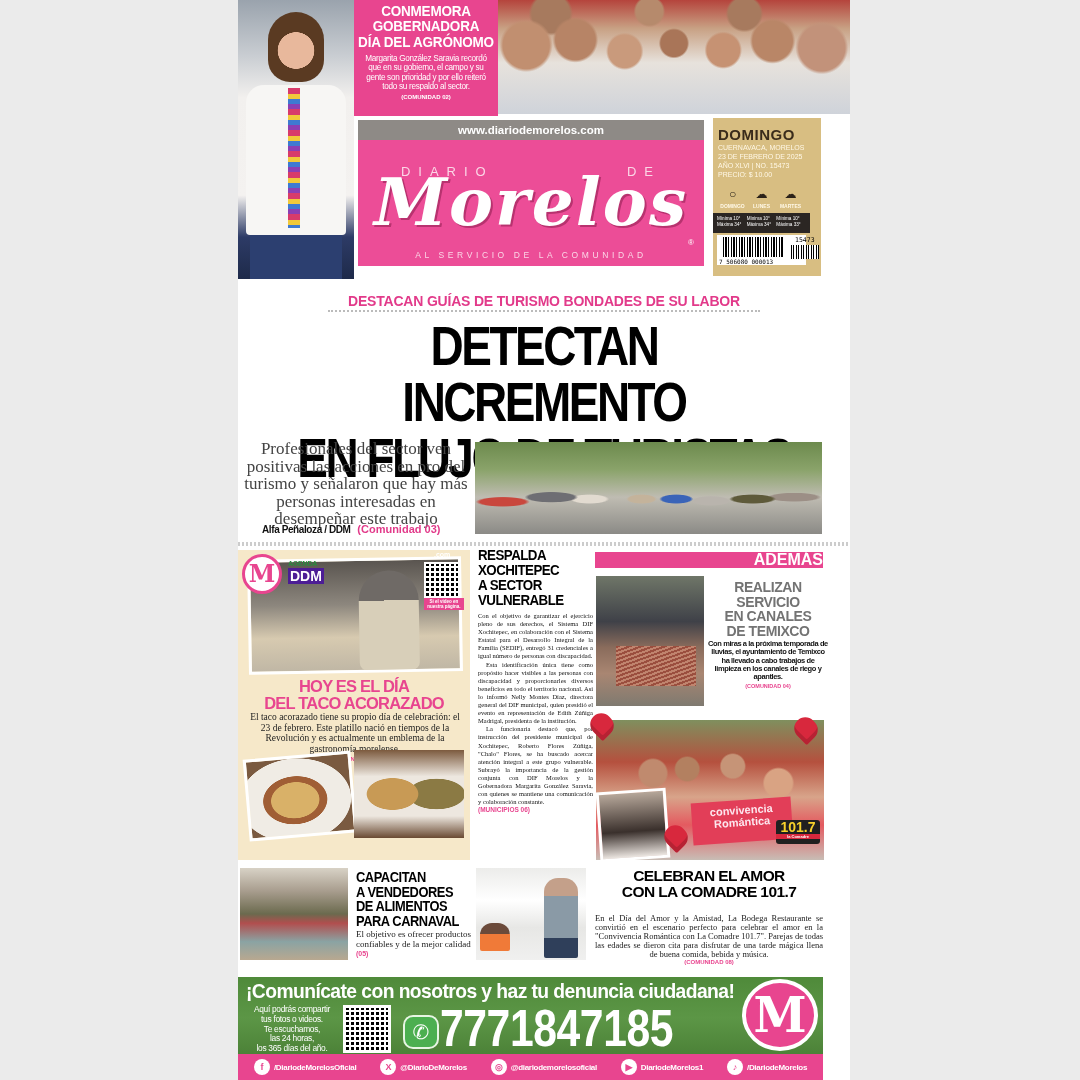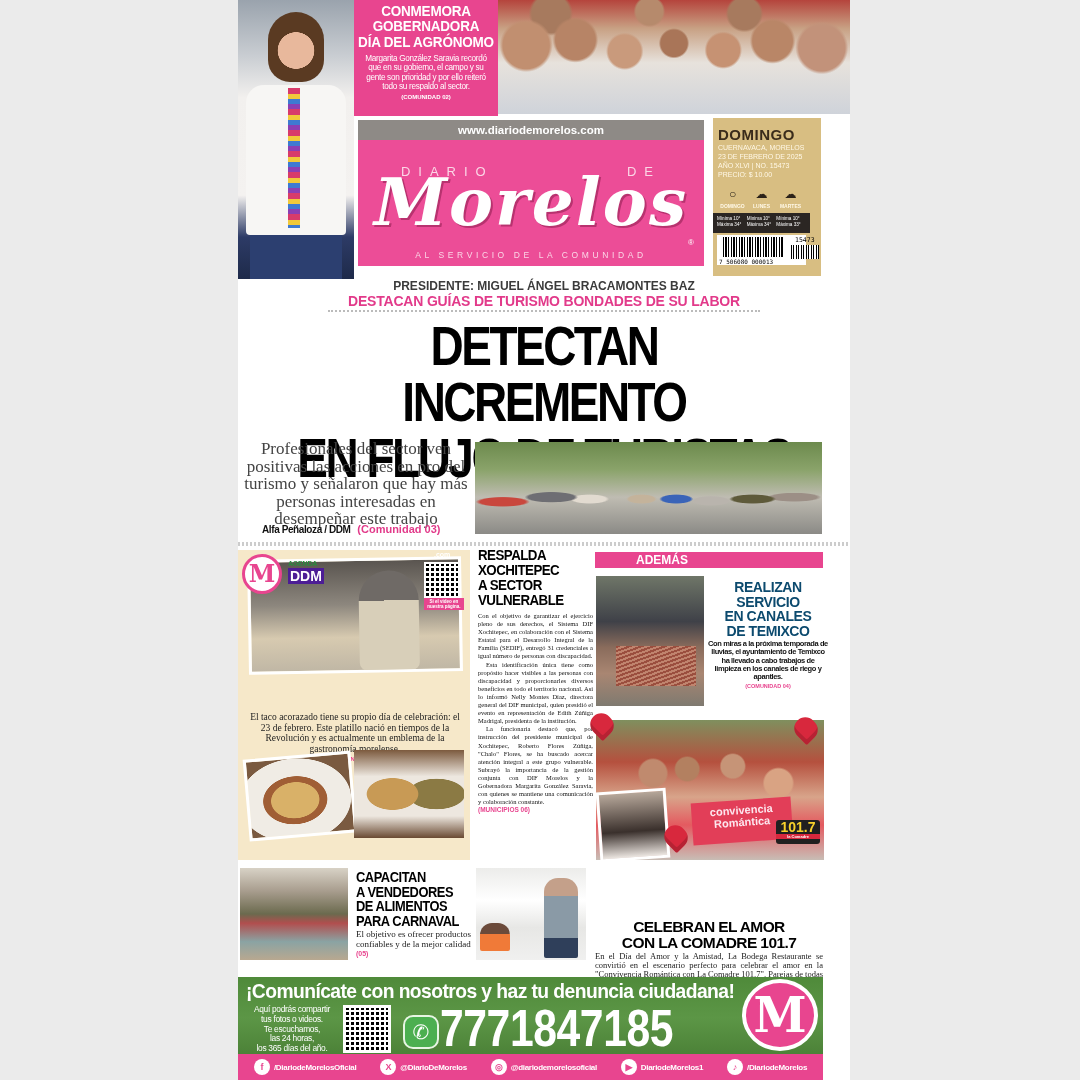--- a/index.html
+++ b/index.html
@@ -81,48 +81,48 @@
 
   
   .respalda { position:absolute; left:240px; top:548px; width:115px; }
   .respalda .hd { font-weight:bold; font-size:14.5px; line-height:15px; color:#000; letter-spacing:-0.6px; transform:scaleX(0.92); transform-origin:left top; }
   .respalda .body { font-family:"Liberation Serif",serif; font-size:6.5px; line-height:8.1px; color:#111; margin-top:4px; text-align:justify; }
   .respalda .body p { text-indent:8px; }
   .respalda .body p:first-child { text-indent:0; }
   .respalda .ref { color:#e8458f; font-family:"Liberation Sans",sans-serif; font-weight:bold; font-size:6.5px; }
 
   
-  .ademas-bar { position:absolute; left:357px; top:552px; width:228px; height:16px; background:#e8458f; color:#fff; text-align:left; font-weight:bold; font-size:12px; line-height:16px;padding-left:41px; }
+  .ademas-bar { position:absolute; left:357px; top:552px; width:228px; height:16px; background:#e8458f; color:#fff; text-align:right; font-weight:bold; font-size:16px; line-height:16px;padding-left:41px; }
   .ph-temixco { left:358px; top:576px; width:108px; height:130px; background: linear-gradient(180deg,#6f7668 0%,#3f4148 35%,#8a6c5c 55%,#a98672 75%,#7f7a70 100%); }
   .ph-temixco .grate { position:absolute; left:20px; top:70px; width:80px; height:40px; background: repeating-linear-gradient(160deg,#9a4e3e 0 2px,#c0846e 2px 4px); }
   .temixco { position:absolute; left:470px; top:580px; width:120px; text-align:center; }
-  .temixco .hd { font-weight:bold; font-size:14px; line-height:14.5px; color:#0c4a6e; letter-spacing:-0.4px; }
+  .temixco .hd { font-weight:bold; font-size:14px; line-height:14.5px; color:#737373; letter-spacing:-0.4px; }
   .temixco .tx { font-size:7.5px; line-height:8.3px; color:#111; margin-top:2px; font-weight:bold; letter-spacing:-0.4px; }
   .temixco .ref { color:#e8458f; font-size:5.5px; font-weight:bold; margin-top:2px; }
 
   .ph-party { left:358px; top:720px; width:228px; height:140px; background: linear-gradient(180deg,#7f8f5e 0%,#b5503e 30%,#d8a48a 55%,#e45a60 75%,#c8bdb5 100%); }
   .ph-party .people { position:absolute; inset:0; background: radial-gradient(circle at 25% 38%,#c08a6e 0 7%,transparent 8%), radial-gradient(circle at 40% 35%,#b38060 0 7%,transparent 8%), radial-gradient(circle at 60% 33%,#c69477 0 7%,transparent 8%), radial-gradient(circle at 80% 45%,#d9a383 0 7%,transparent 8%); }
   .ph-party .inset { position:absolute; left:2px; top:70px; width:70px; height:70px; background: linear-gradient(180deg,#b6a79a,#3a302c 60%,#ece6e1); border:3px solid #fff; transform: rotate(-4deg); }
   .ph-party .banner { position:absolute; left:96px; top:80px; width:100px; height:42px; background:#e23e58; color:#fde6ee; font-size:11px; line-height:12px; font-weight:bold; text-align:center; padding-top:4px; transform: rotate(-4deg); }
   .ph-party .radio { position:absolute; right:4px; bottom:16px; width:44px; height:24px; background:#202020; color:#f7d12b; font-weight:bold; font-size:14px; line-height:14px; text-align:center; border-radius:3px; }
   .ph-party .radio small { display:block; font-size:4px; line-height:5px; color:#fff; background:#d8283d; }
   .heart { position:absolute; width:24px; height:22px; background:#d8283d; border-radius:12px 12px 2px 12px; transform: rotate(45deg); box-shadow: inset -4px -4px 0 rgba(0,0,0,0.15); }
 
   
   .ph-capacitan { left:2px; top:868px; width:108px; height:92px; background: linear-gradient(180deg,#d8d2c6 0%,#a89d8e 25%,#6b6a4e 50%,#b14e4e 60%,#8aa3a3 80%,#b8a890 100%); }
   .capacitan { position:absolute; left:118px; top:870px; width:118px; }
   .capacitan .hd { font-weight:bold; font-size:14px; line-height:14.5px; color:#000; letter-spacing:-0.5px; transform:scaleX(0.92); transform-origin:left top; }
   .capacitan .tx { font-family:"Liberation Serif",serif; font-size:9px; line-height:9.5px; color:#222; margin-top:2px; }
   .capacitan .ref { color:#e8458f; font-family:"Liberation Sans",sans-serif; font-weight:bold; font-size:7px; }
   .ph-dif { left:238px; top:868px; width:110px; height:92px; background: linear-gradient(180deg,#ececea 0%,#ffffff 35%,#e7e7e5 65%,#f0f0ef 100%); }
   .ph-dif .p1 { position:absolute; right:8px; top:10px; width:34px; height:80px; background: linear-gradient(180deg,#c4a08a 0 22%,#8a9aa6 22% 75%,#2f3f5a 75%); border-radius:14px 14px 2px 2px; }
   .ph-dif .p2 { position:absolute; left:4px; top:55px; width:30px; height:28px; background: linear-gradient(180deg,#6b4a3a 0 40%,#f07a38 40%); border-radius:12px 12px 2px 2px; }
-  .comadre { position:absolute; left:357px; top:919px; width:228px; text-align:center; }
+  .comadre { position:absolute; left:357px; top:868px; width:228px; text-align:center; }
   .comadre .hd { font-weight:bold; font-size:15.5px; line-height:15.5px; color:#000; letter-spacing:-0.6px; }
-  .comadre .tx { font-family:"Liberation Serif",serif; font-size:8.5px; line-height:9px; color:#222; margin-top:2px; text-align:justify; text-align-last:center; }
+  .comadre .tx { font-family:"Liberation Serif",serif; font-size:8.5px; line-height:9px; color:#222; margin-top:15px; text-align:justify; text-align-last:center; }
   .comadre .ref { color:#e8458f; font-family:"Liberation Sans",sans-serif; font-weight:bold; font-size:6px; }
 
   
   .denuncia { position:absolute; left:0; top:977px; width:585px; height:82px; background: linear-gradient(180deg,#4f8a3a 0%,#5c9646 50%,#4a7f36 100%); }
   .denuncia .hd { position:absolute; left:8px; top:2px; font-weight:bold; font-size:20.5px; color:#fff; letter-spacing:-0.6px; transform:scaleX(0.94); transform-origin:left top; white-space:nowrap; }
   .denuncia .sub { position:absolute; left:10px; top:28px; width:88px; text-align:center; font-size:8.4px; line-height:9.8px; color:#fff; letter-spacing:-0.3px; }
   .qr-banner { left:105px; top:28px; width:48px; height:48px; border:3px solid #fff; }
   .wa { position:absolute; left:165px; top:38px; width:36px; height:34px; border-radius:10px; background:#4caf50; border:2px solid #e7f5e3; color:#fff; font-size:20px; line-height:30px; text-align:center; }
   .phone { position:absolute; left:202px; top:22px; font-weight:bold; font-size:52px; line-height:58px; color:#fff; letter-spacing:-0.5px; transform:scaleX(0.82); transform-origin:left top; }
   .bigm { position:absolute; left:500px; top:0px; width:86px; height:80px; }
@@ -204,21 +204,20 @@
         </div>
     </div>
     <div class="barcode">
       <div class="bars"></div>
       <div class="bars2"></div>
       <div class="issue">15473</div>
       <div class="num">7 506080 000013</div>
     </div>
   </div>
 
-  <div class="president">PRESIDENTE: MIGUEL ÁNGEL BRACAMONTES BAZ</div>
   <div class="kicker">DESTACAN GUÍAS DE TURISMO BONDADES DE SU LABOR</div>
   <div class="headline">
     <div>DETECTAN INCREMENTO</div>
     <div>EN FLUJO DE TURISTAS</div>
   </div>
 
   <div class="deck">Profesionales del sector ven positivas las acciones en pro del turismo y señalaron que hay más personas interesadas en desempeñar este trabajo</div>
   <div class="byline">
     <span class="author">Alfa Peñaloza / DDM</span>
     <span class="ref">(Comunidad 03)</span>
@@ -234,20 +233,24 @@
       <div class="woman"></div>
     </div>
     <div class="mlogo">M</div>
     <div class="agenda-label">
       <div class="a1">AGENDA</div>
       <div class="a2">DDM</div>
     </div>
     <div class="qr-com">.com</div>
     <div class="qr qr-agenda"></div>
     <div class="qr-note">Si el video en nuestra página.</div>
+    <div class="taco-hd">
+      <div>HOY ES EL DÍA</div>
+      <div>DEL TACO ACORAZADO</div>
+    </div>
     <div class="taco-tx">
       <span>El taco acorazado tiene su propio día de celebración: el 23 de febrero. Este platillo nació en tiempos de la Revolución y es actualmente un emblema de la gastronomía morelense.</span>
       <span class="taco-ref">(COMUNIDAD 05)</span>
     </div>
     <div class="photo ph-taco2"></div>
     <div class="photo ph-taco3"></div>
   </div>
 
   <div class="respalda">
     <div class="hd">

